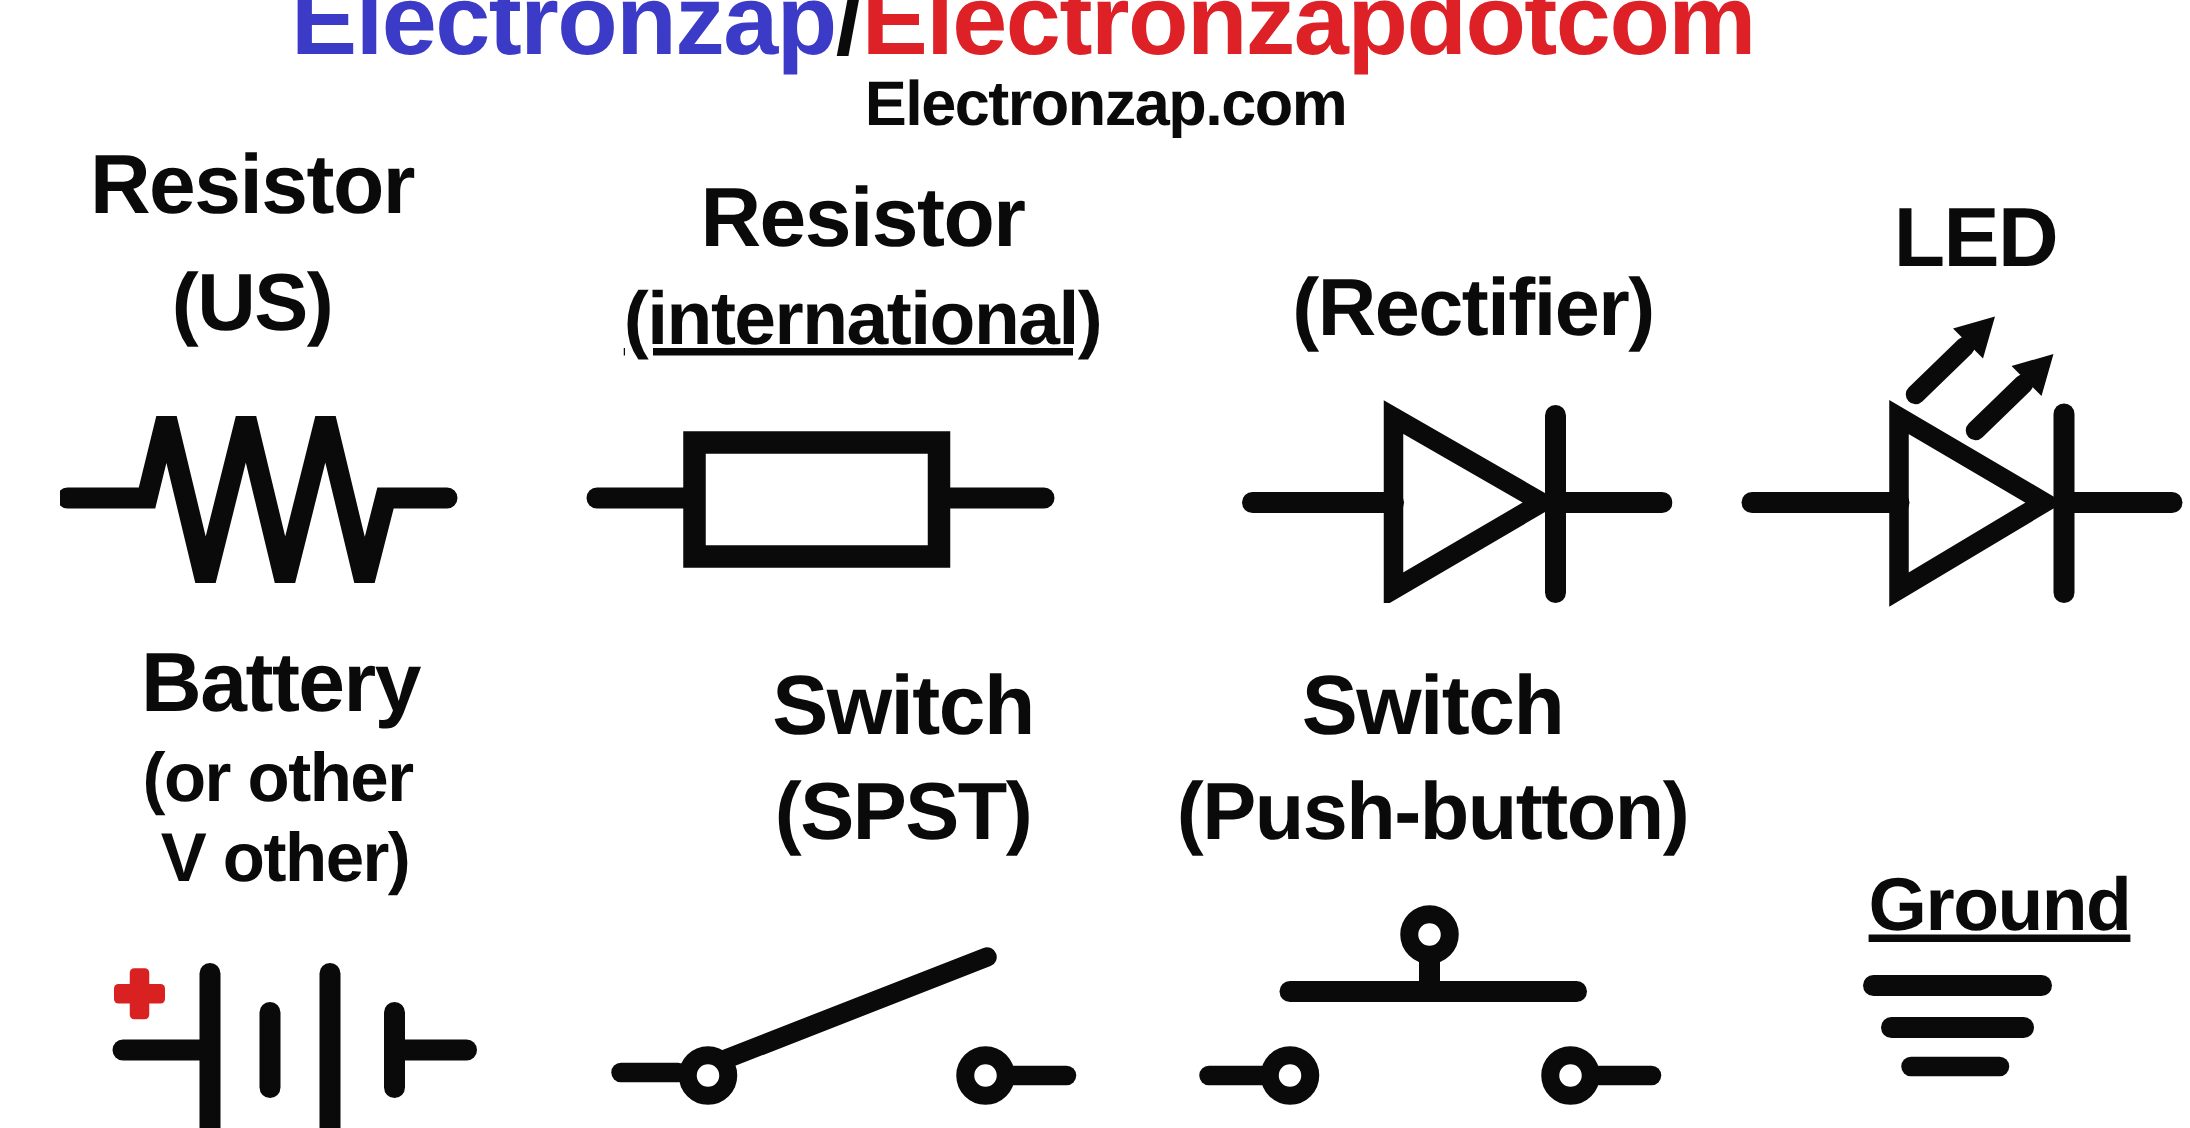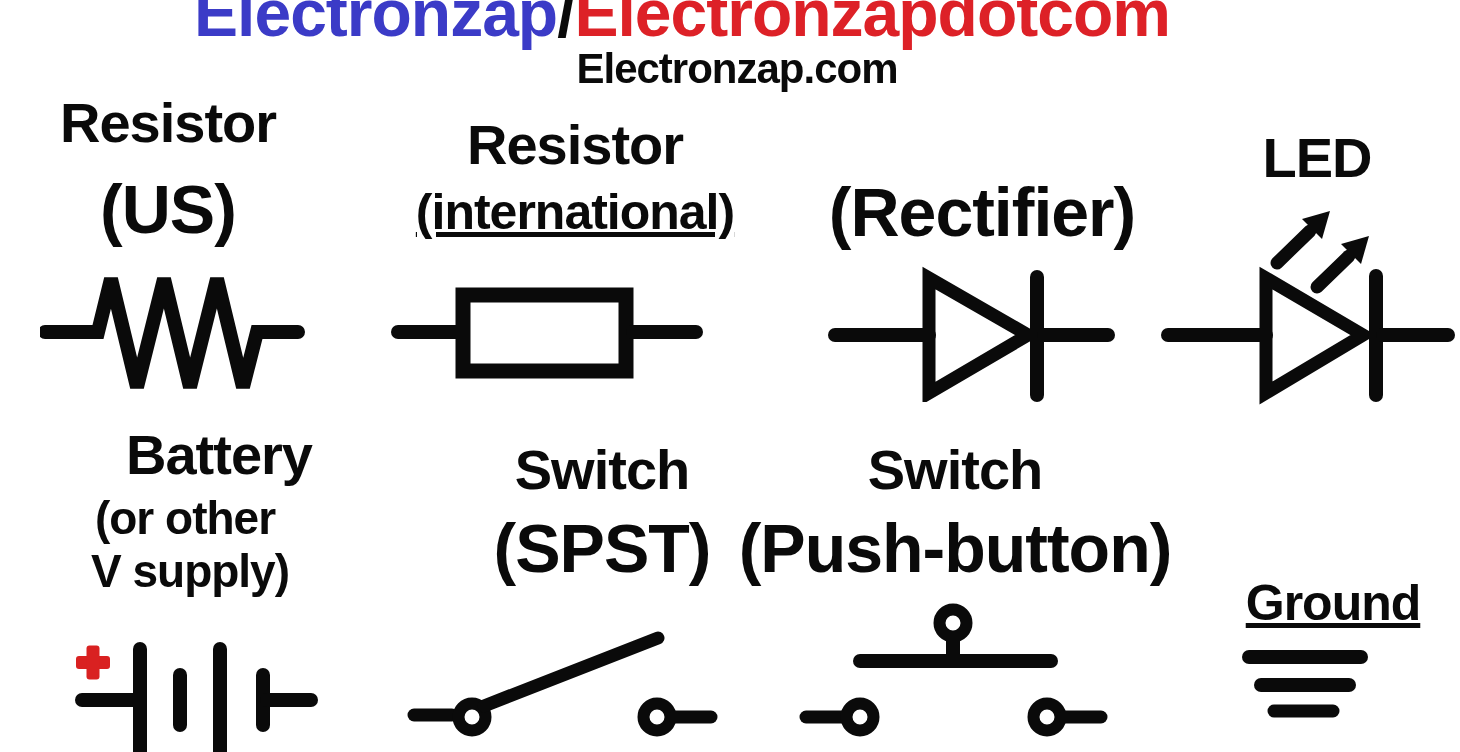--- a/index.html
+++ b/index.html
@@ -21,21 +21,21 @@
   .txt{
     position:absolute;font-weight:700;white-space:nowrap;
     transform:translateX(-50%);line-height:1;letter-spacing:-1px;
   }
   .banner{font-size:66px;top:-20px;left:682px;}
   .banner .blue{color:var(--brand-blue);}
   .banner .sep{color:var(--ink);}
   .banner .red{color:var(--brand-red);}
   .site-url{font-size:42px;top:48px;left:737px;}
   .fs56{font-size:56px;}
-  .fs54{font-size:68px;}
+  .fs54{font-size:54px;}
   .fs50{font-size:50px;text-decoration:underline;}
   .fs46{font-size:46px;}
   .sym{position:absolute;color:var(--ink);}
   .sym svg{display:block;overflow:hidden;}
   .stroke{stroke:currentColor;fill:none;}
   .fillink{fill:currentColor;stroke:none;}
   .node{stroke:currentColor;fill:#ffffff;}
 </style>
 </head>
 <body>
@@ -50,23 +50,23 @@
   <div class="txt fs56" style="left:168px;top:95px;">Resistor</div>
   <div class="txt fs54" style="left:168px;top:175px;">(US)</div>
 
   <div class="txt fs56" style="left:575px;top:117px;">Resistor</div>
   <div class="txt fs50" style="left:575px;top:187px;">(international)</div>
 
   <div class="txt fs54" style="left:982px;top:178px;">(Rectifier)</div>
 
   <div class="txt fs56" style="left:1317px;top:130px;">LED</div>
 
-  <div class="txt fs56" style="left:187px;top:427px;margin-left:32px;">Battery</div>
+  <div class="txt fs56" style="left:187px;top:427px;">Battery</div>
   <div class="txt fs46" style="left:185px;top:495px;">(or other</div>
-  <div class="txt fs46" style="left:190px;top:548px;">V supply)</div>
+  <div class="txt fs46" style="left:190px;top:548px;">V other)</div>
 
   <div class="txt fs56" style="left:602px;top:442px;">Switch</div>
   <div class="txt fs54" style="left:602px;top:514px;">(SPST)</div>
 
   <div class="txt fs56" style="left:955px;top:442px;">Switch</div>
   <div class="txt fs54" style="left:955px;top:514px;">(Push-button)</div>
 
   <div class="txt fs50" style="left:1300px;top:578px;margin-left:33px;">Ground</div>
 
   <div class="sym" style="left:40px;top:262px;">

